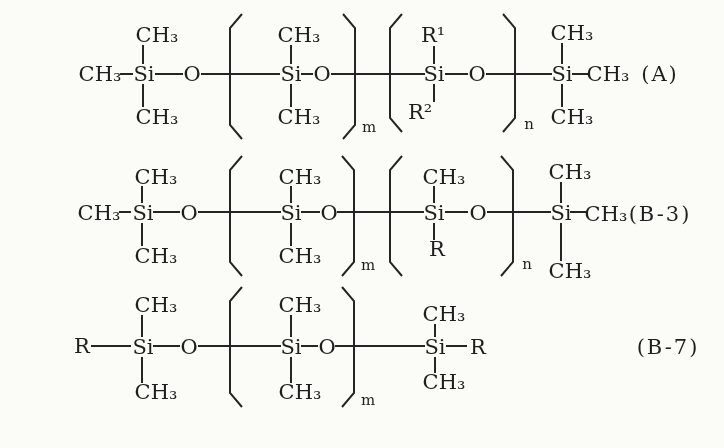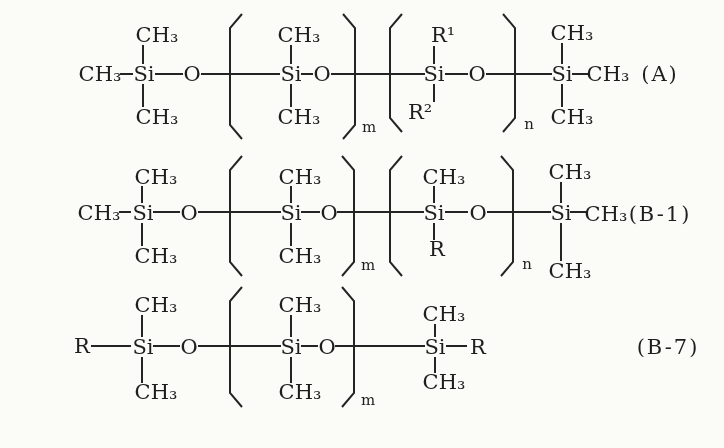--- a/index.html
+++ b/index.html
@@ -63,21 +63,21 @@
   <span class="t" style="left:100px;top:74px">CH₃</span>
   <span class="t" style="left:144px;top:74px">Si</span>
   <span class="t" style="left:157px;top:35px">CH₃</span>
   <span class="t" style="left:157px;top:117px">CH₃</span>
   <span class="t" style="left:192px;top:74px">O</span>
   <span class="t" style="left:291px;top:74px">Si</span>
   <span class="t" style="left:299px;top:35px">CH₃</span>
   <span class="t" style="left:299px;top:117px">CH₃</span>
   <span class="t" style="left:322px;top:74px">O</span>
   <span class="t sub" style="left:369px;top:127px">m</span>
-  <span class="t" style="left:443px;top:35px">R¹</span>
+  <span class="t" style="left:433px;top:35px">R¹</span>
   <span class="t" style="left:434px;top:74px">Si</span>
   <span class="t" style="left:420px;top:112px">R²</span>
   <span class="t" style="left:477px;top:74px">O</span>
   <span class="t sub" style="left:529px;top:124px">n</span>
   <span class="t" style="left:562px;top:74px">Si</span>
   <span class="t" style="left:572px;top:33px">CH₃</span>
   <span class="t" style="left:608px;top:74px">CH₃</span>
   <span class="t" style="left:572px;top:117px">CH₃</span>
   <span class="t lbl" style="left:660px;top:74px">(A)</span>
 
@@ -124,21 +124,21 @@
   <span class="t sub" style="left:368px;top:265px">m</span>
   <span class="t" style="left:434px;top:213px">Si</span>
   <span class="t" style="left:444px;top:177px">CH₃</span>
   <span class="t" style="left:437px;top:249px">R</span>
   <span class="t" style="left:478px;top:213px">O</span>
   <span class="t sub" style="left:527px;top:264px">n</span>
   <span class="t" style="left:561px;top:213px">Si</span>
   <span class="t" style="left:570px;top:172px">CH₃</span>
   <span class="t" style="left:606px;top:214px">CH₃</span>
   <span class="t" style="left:570px;top:271px">CH₃</span>
-  <span class="t lbl" style="left:660px;top:214px">(B-1)</span>
+  <span class="t lbl" style="left:660px;top:214px">(B-3)</span>
 
   <i class="hb" style="left:91px;top:345px;width:40px"></i>
   <i class="hb" style="left:153px;top:345px;width:27px"></i>
   <i class="hb" style="left:198px;top:345px;width:83px"></i>
   <i class="hb" style="left:301px;top:345px;width:17px"></i>
   <i class="hb" style="left:335px;top:345px;width:90px"></i>
   <i class="hb" style="left:446px;top:345px;width:21px"></i>
 
   <i class="vb" style="left:141px;top:315px;height:22px"></i>
   <i class="vb" style="left:141px;top:357px;height:26px"></i>

